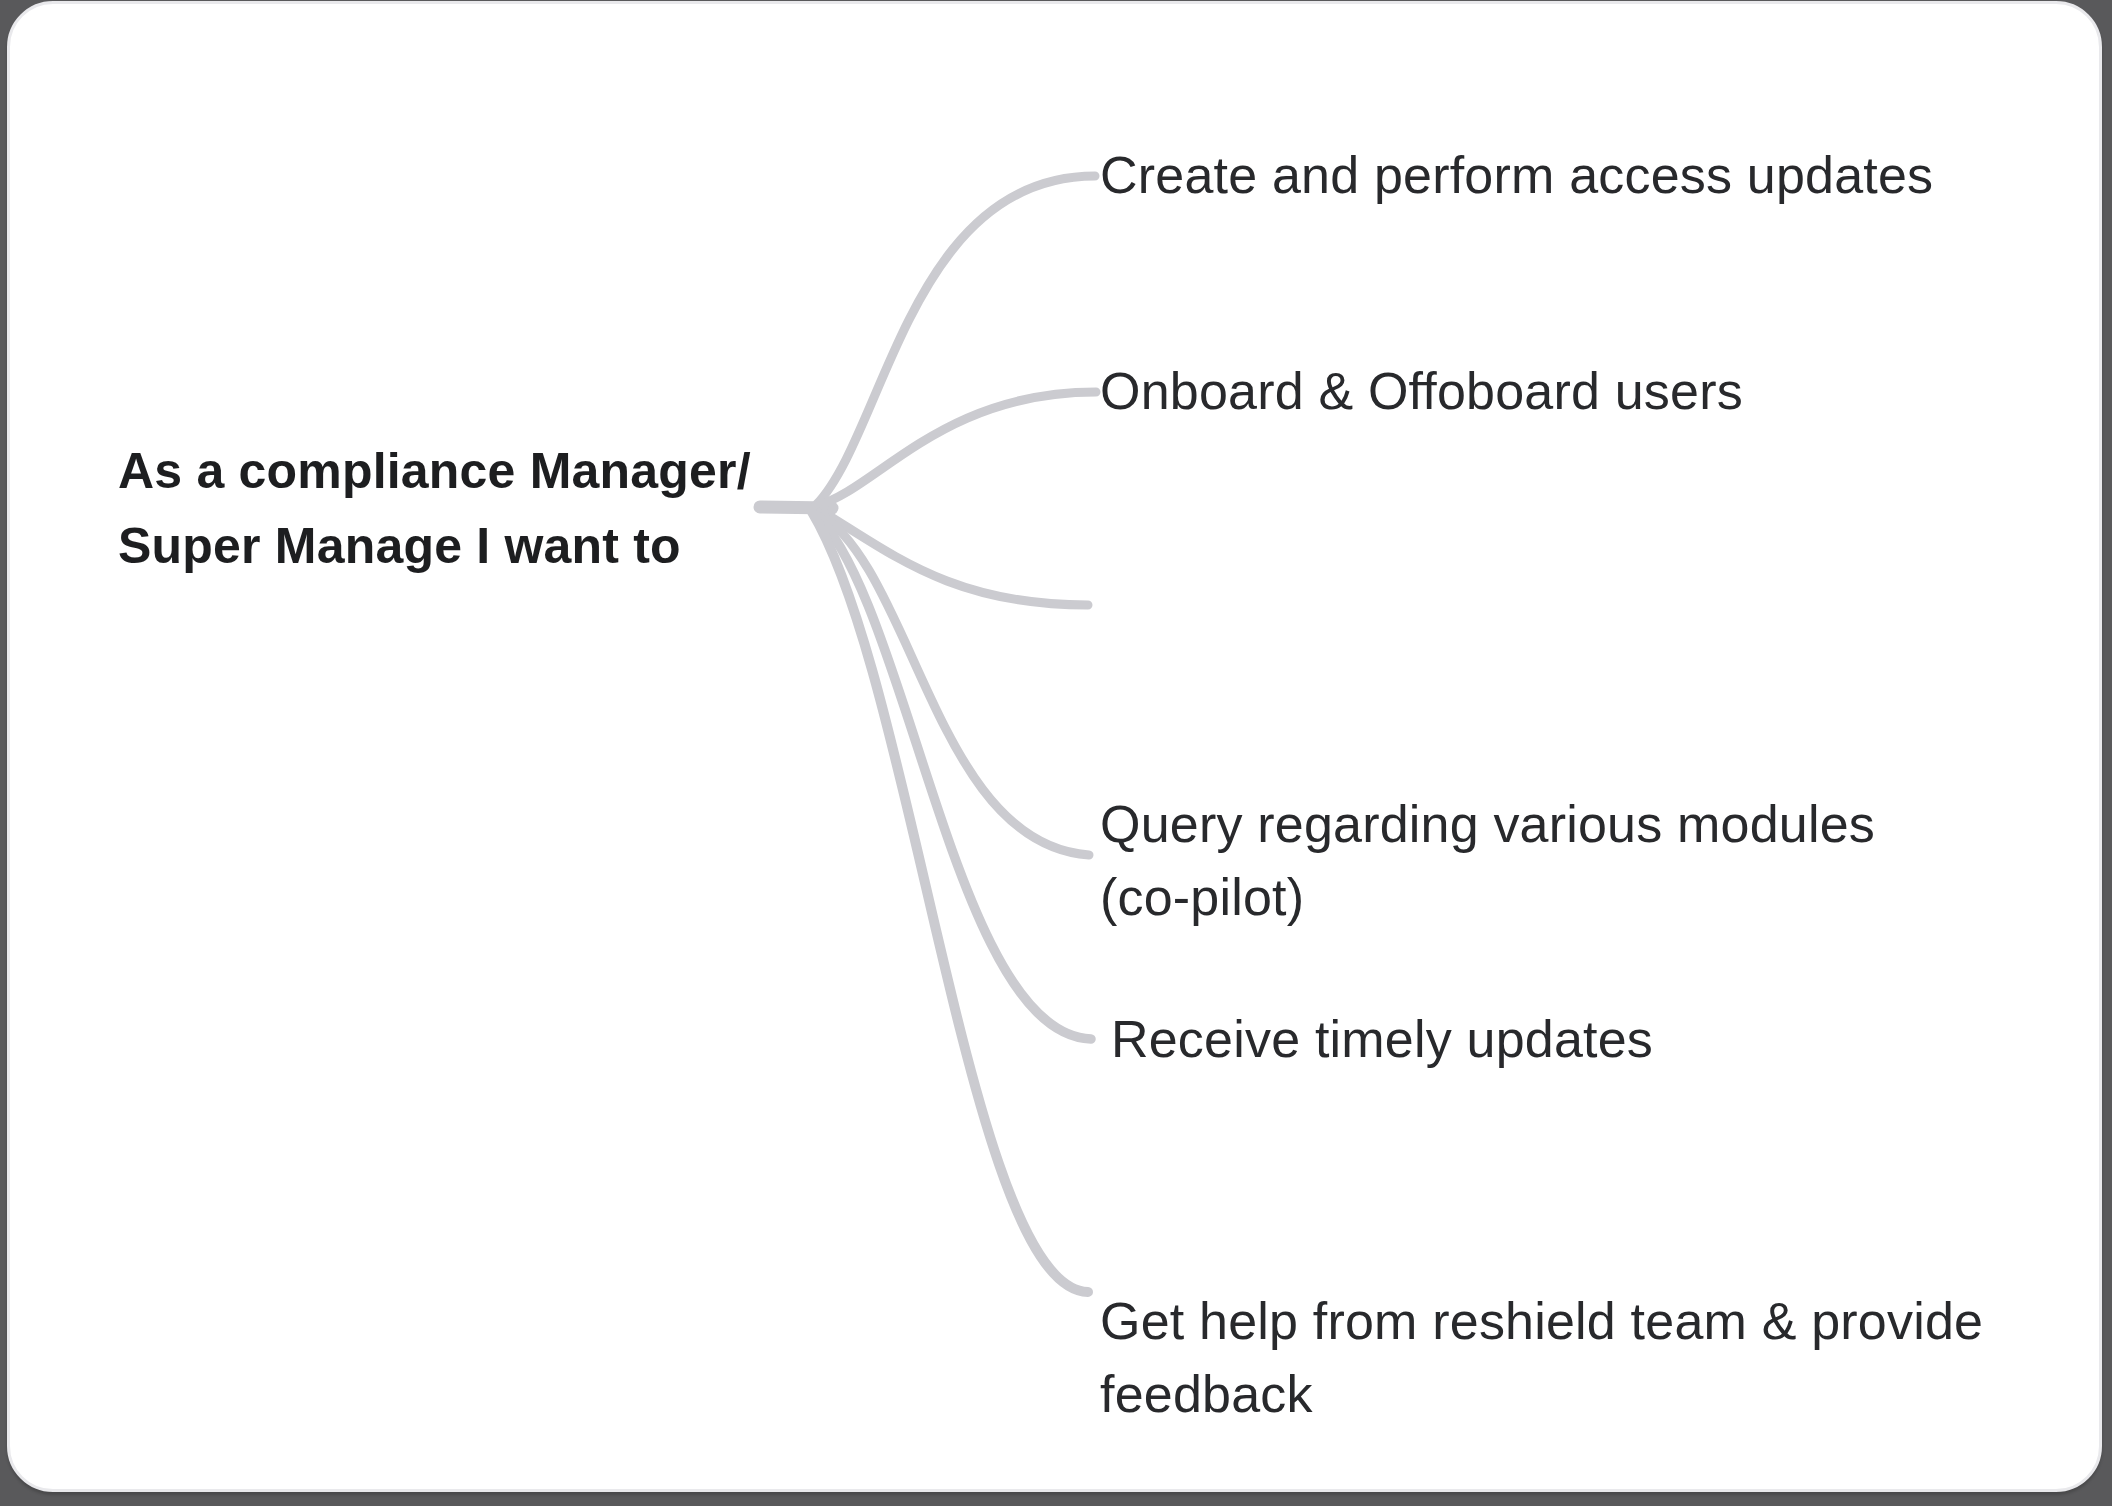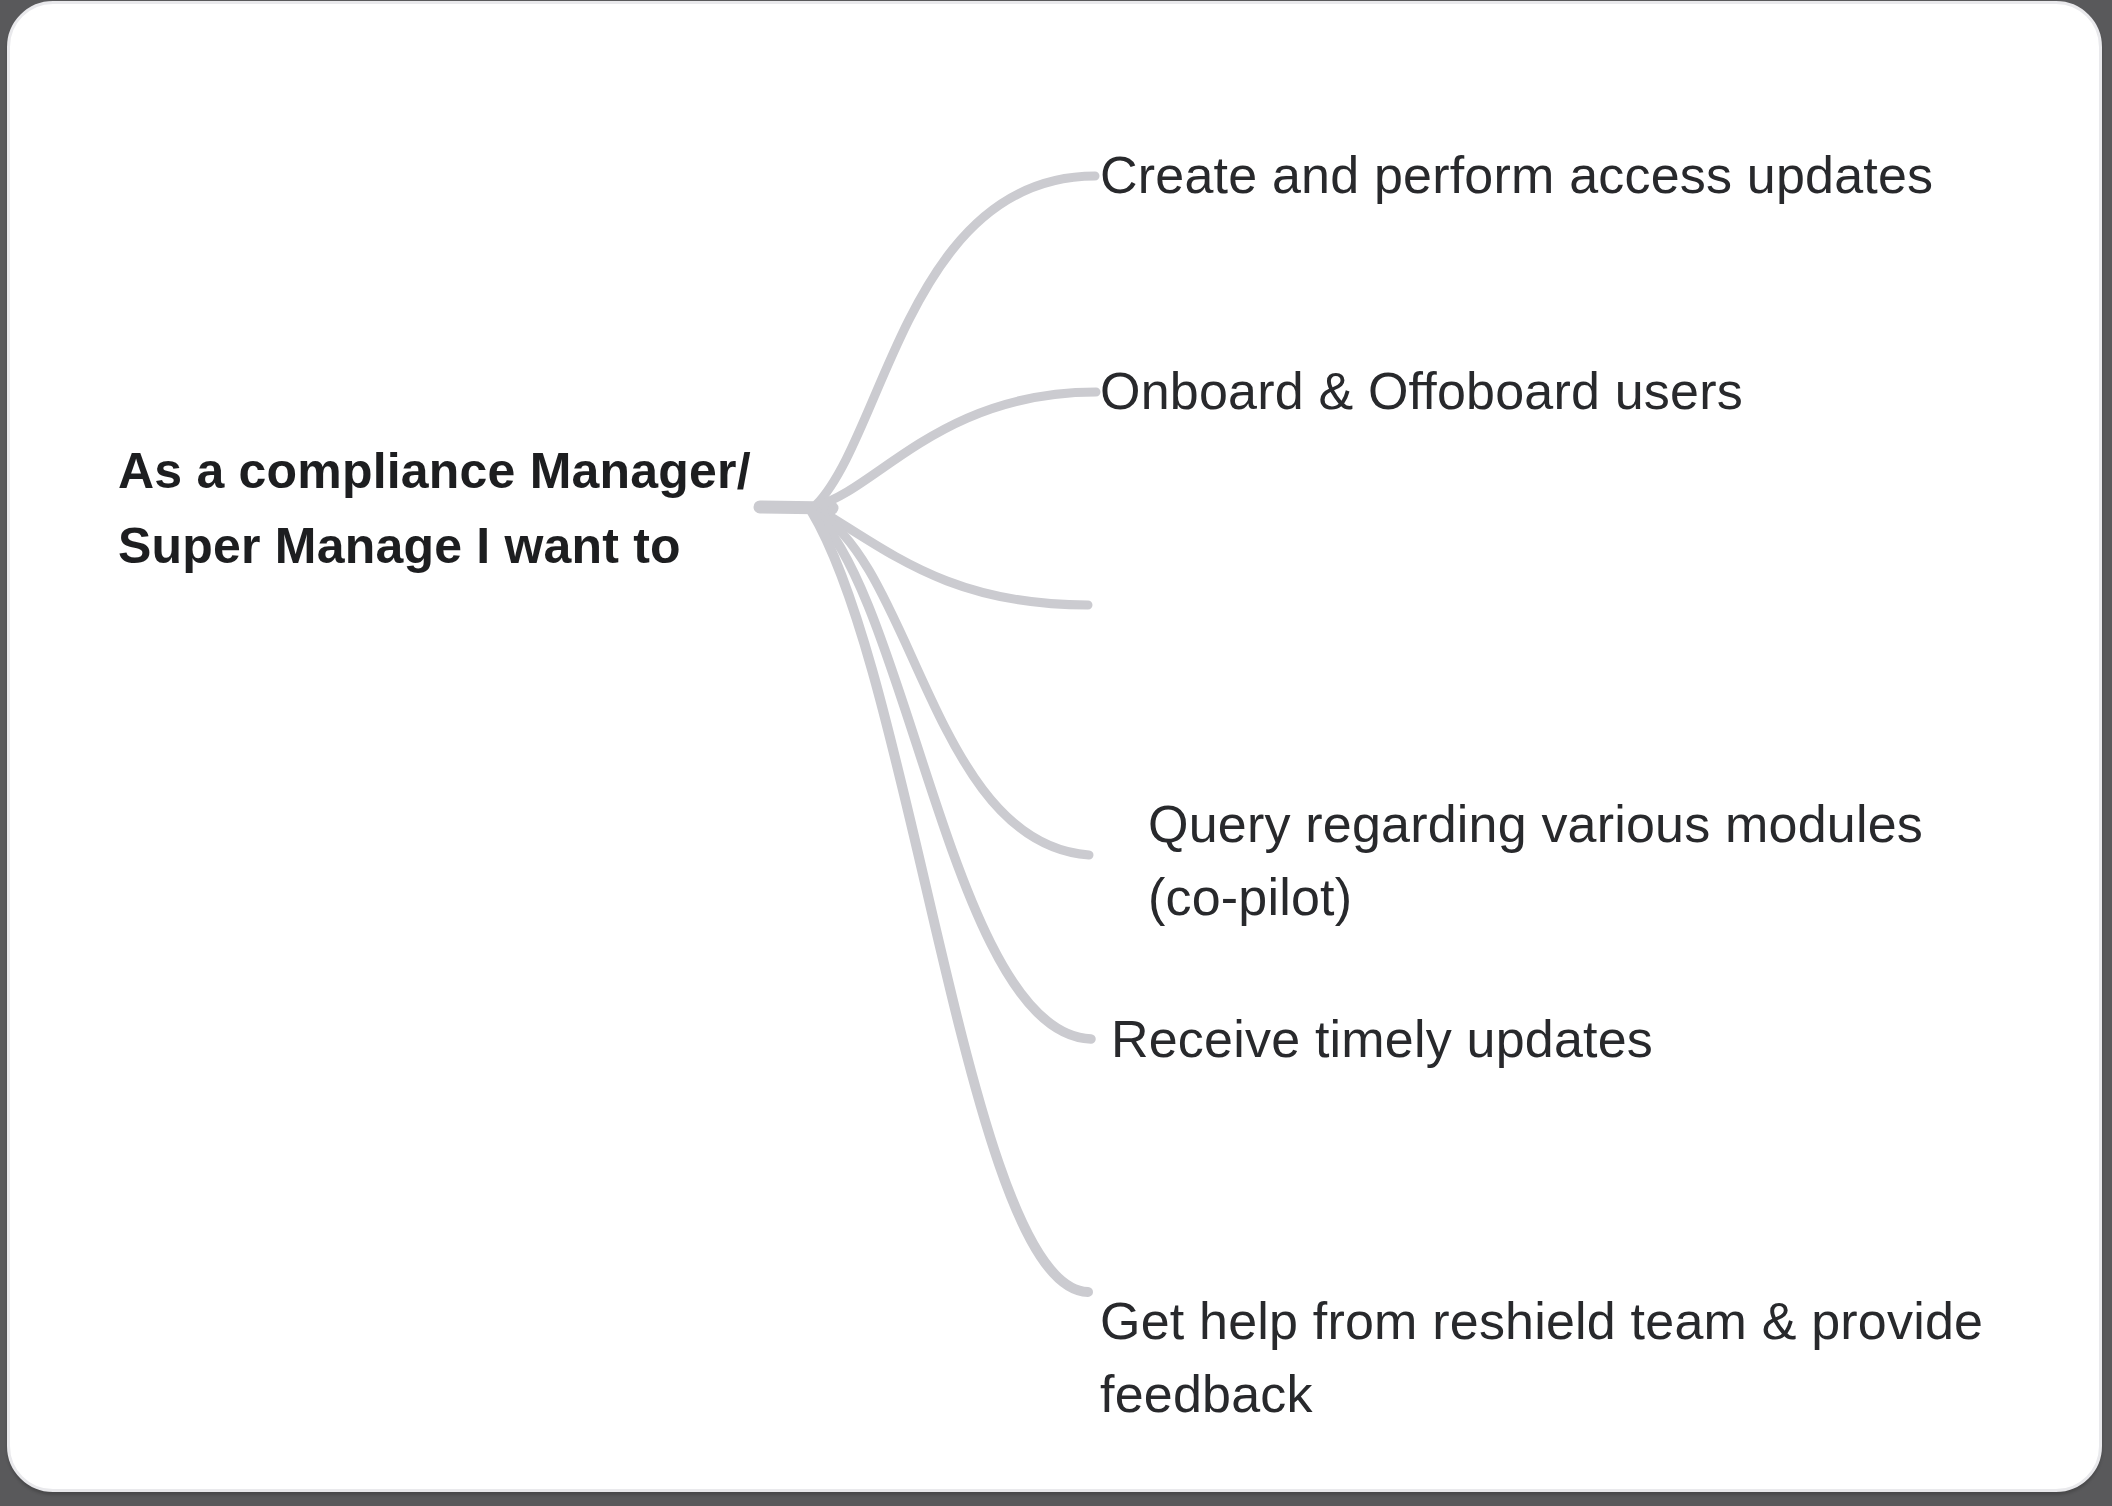--- a/index.html
+++ b/index.html
@@ -52,21 +52,21 @@
     font-size: 52px;
     font-weight: 400;
     line-height: 73px;
     color: #28292c;
     white-space: nowrap;
     letter-spacing: 0.2px;
   }
   .b1 { top: 135px; }
   .b2 { top: 351px; text-align: right; }
   .b3 { top: 565px; }
-  .b4 { top: 784px; margin-left: 48px; }
+  .b4 { top: 784px; }
   .b5 { top: 999px; margin-left: 11px; }
   .b6 { top: 1281px; }
 </style>
 </head>
 <body>
 
 <div class="stage">
   <div class="card">
 
     <svg class="links" viewBox="0 0 2112 1506" aria-hidden="true">

